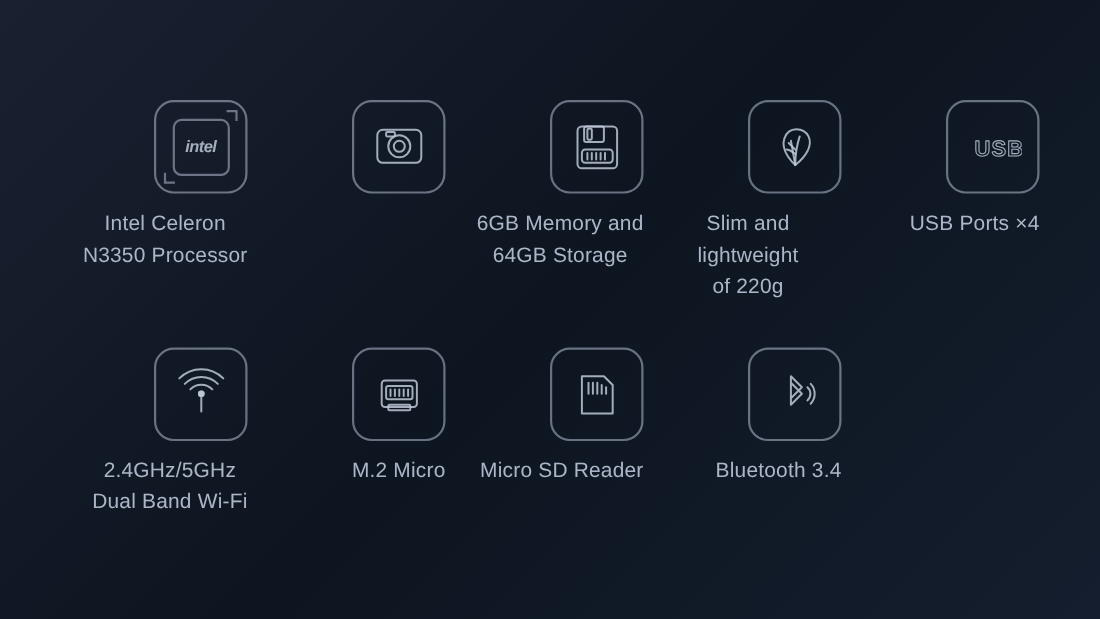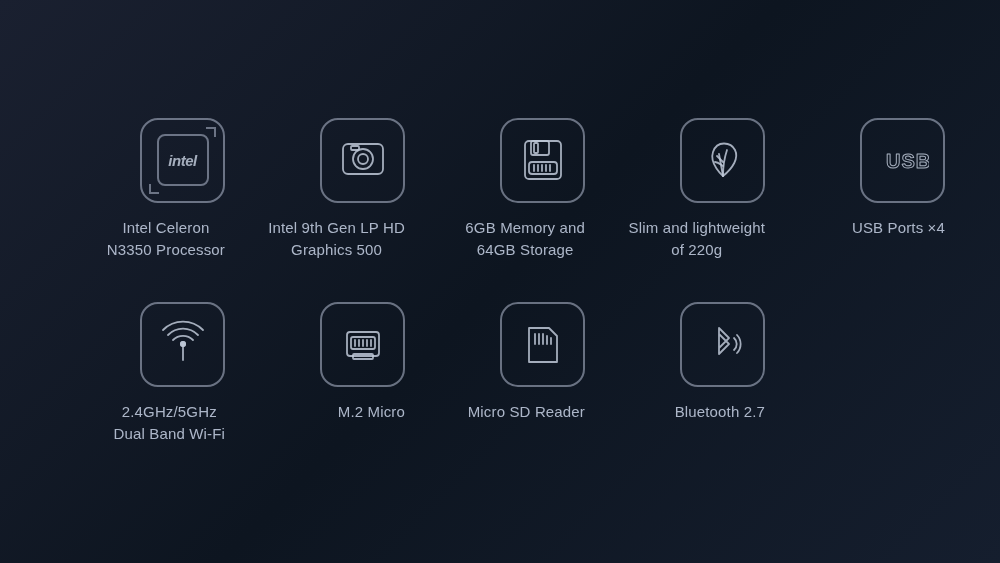--- a/index.html
+++ b/index.html
@@ -47,21 +47,21 @@
     .icon-box svg {
       stroke: rgba(190, 200, 215, 0.85);
       fill: none;
       stroke-width: 1.8;
       stroke-linecap: round;
       stroke-linejoin: round;
     }
 
     .feature-label {
       color: rgba(190, 200, 218, 0.9);
-      font-size: 15px;
+      font-size: 19px;
       text-align: center;
       line-height: 1.5;
       letter-spacing: 0.01em;
     }
 
     
     .intel-box {
       position: relative;
     }
     .intel-inner {
@@ -118,21 +118,20 @@
   <div class="feature-item">
     <div class="icon-box">
       <svg width="52" height="52" viewBox="0 0 52 52">
 
         <rect x="6" y="10" width="40" height="30" rx="5"></rect>
         <circle cx="26" cy="25" r="10"></circle>
         <circle cx="26" cy="25" r="5"></circle>
         <rect x="14" y="12" width="8" height="4" rx="1"></rect>
       </svg>
     </div>
-    <div class="feature-label">Intel 9th Gen LP HD<br>Graphics 500</div>
   </div>
 
   <div class="feature-item">
     <div class="icon-box">
       <svg width="52" height="52" viewBox="0 0 52 52">
 
         <rect x="8" y="7" width="36" height="38" rx="4"></rect>
         <rect x="14" y="7" width="18" height="14" rx="2"></rect>
         <rect x="17" y="9" width="4" height="10" rx="1"></rect>
         <rect x="12" y="28" width="28" height="12" rx="3"></rect>
@@ -223,16 +222,16 @@
   <div class="feature-item">
     <div class="icon-box">
       <svg width="52" height="52" viewBox="0 0 52 52">
 
         <path d="M22 16 L32 26 L22 36 L22 10 L32 20 L22 30"></path>
 
         <path d="M37 20 A8 8 0 0 1 37 32"></path>
         <path d="M40 17 A13 13 0 0 1 40 35"></path>
       </svg>
     </div>
-    <div class="feature-label">Bluetooth 2.7</div>
+    <div class="feature-label">Bluetooth 3.4</div>
   </div>
 
 </div>
 
 </body></html>

